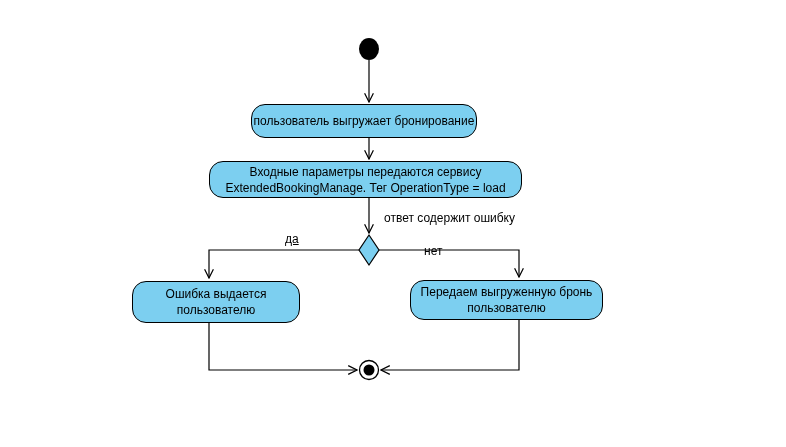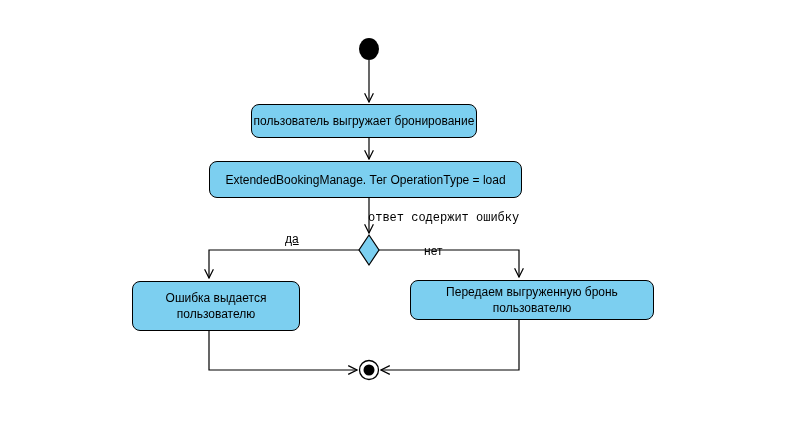--- a/index.html
+++ b/index.html
@@ -24,43 +24,43 @@
   .connector-layer polyline {
     fill: none;
     stroke: var(--line, #000000);
     stroke-width: 1.2;
   }
   .action {
     position: absolute;
     box-sizing: border-box;
     background: var(--node-fill, #7CCFF0);
     border: 1.2px solid var(--node-border, #000000);
-    border-radius: 8px;
+    border-radius: 14px;
     display: flex;
     flex-direction: column;
     align-items: center;
     justify-content: center;
     text-align: center;
     font-size: 12px;
     line-height: 16px;
     color: #000000;
   }
   .action span { display: block; white-space: nowrap; }
   .edge-label {
     position: absolute;
     font-size: 12px;
     line-height: 14px;
     color: #000000;
     white-space: nowrap;
   }
   #action-load    { left: 251px; top: 104px; width: 226px; height: 34px; }
   #action-params  { left: 209px; top: 161px; width: 313px; height: 37px; }
-  #action-error   { left: 132px; top: 281px; width: 168px; height: 50px; }
-  #action-success { left: 410px; top: 280px; width: 244px; height: 40px; }
-  #label-condition { left: 368px; top: 211px; font-family: Liberation Mono, monospace; }
+  #action-error   { left: 132px; top: 281px; width: 168px; height: 42px; }
+  #action-success { left: 410px; top: 280px; width: 193px; height: 40px; }
+  #label-condition { left: 384px; top: 211px; }
   #label-yes       { left: 285px; top: 232px; text-decoration: underline; }
   #label-no        { left: 424px; top: 244px; }
   .diamond { fill: var(--node-fill, #7CCFF0); stroke: var(--node-border, #000000); stroke-width: 1.2; }
   .start-node { fill: #000000; }
   .end-outer { fill: #ffffff; stroke: #000000; stroke-width: 1.3; }
   .end-inner { fill: #000000; }
 </style>
 </head>
 <body>
 
@@ -93,20 +93,21 @@
 
     <circle class="end-outer" cx="369" cy="370" r="9.5"></circle>
     <circle class="end-inner" cx="369" cy="370" r="5.5"></circle>
   </svg>
 
   <div class="action" id="action-load">
     <span>пользователь выгружает бронирование</span>
   </div>
 
   <div class="action" id="action-params">
+    <span>Входные параметры передаются сервису</span>
     <span>ExtendedBookingManage. Тег OperationType = load</span>
   </div>
 
   <div class="action" id="action-error">
     <span>Ошибка выдается</span>
     <span>пользователю</span>
   </div>
 
   <div class="action" id="action-success">
     <span>Передаем выгруженную бронь</span>

